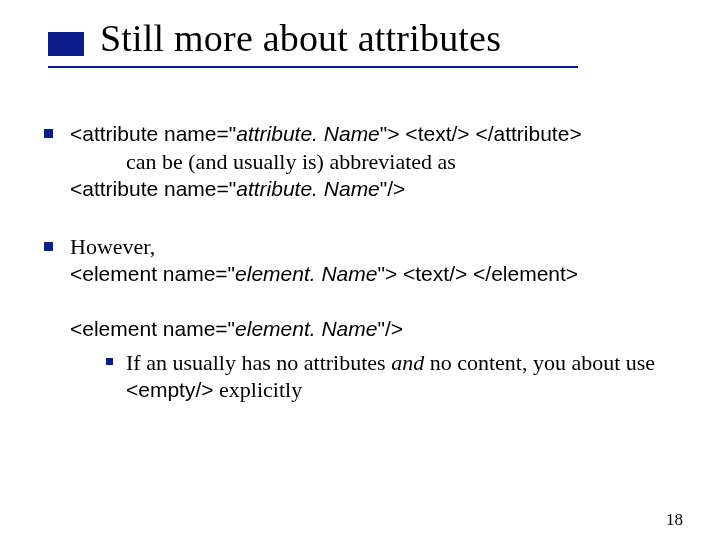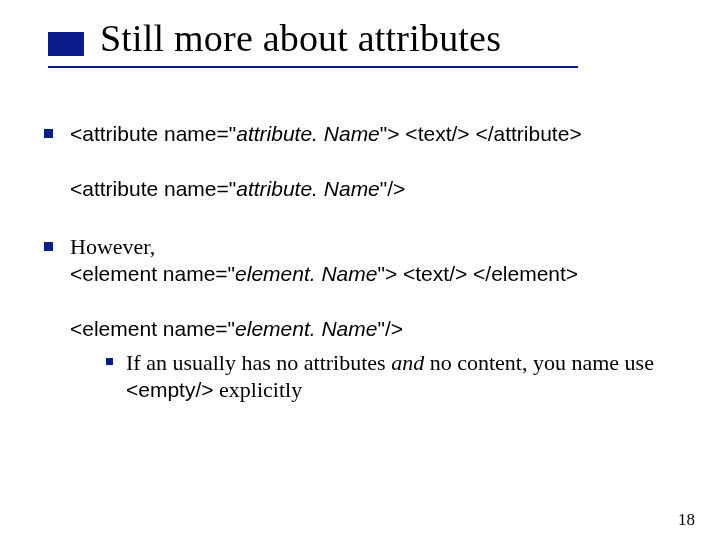--- a/index.html
+++ b/index.html
@@ -87,52 +87,52 @@
     background: #0b1d8b;
   }
   .mono {
     font-family: "Lucida Sans Unicode", "Lucida Grande", Verdana, sans-serif;
     font-size: 21px;
     letter-spacing: 0px;
   }
   .ital { font-style: italic; text-align: center; }
   .pagenum {
     position: absolute;
-    right: 14px;
+    right: 26px;
     bottom: 10px;
     font-size: 17px;
     font-family: "Times New Roman", serif;
   }
 </style>
 </head>
 <body>
 
 <div class="slide">
 
   <div class="title-wrap">
     <div class="accent-box"></div>
     <div class="title">Still more about attributes</div>
   </div>
   <div class="underline"></div>
 
   <div class="body">
 
     <div class="b1">
       <span class="mono"><span>&lt;attribute name="</span><span class="ital">attribute. Name</span><span>"&gt; &lt;text/&gt; &lt;/attribute&gt;</span></span><br>
-      <br>
+      <span class="indent1" style="display:inline-block">can be (and usually is) abbreviated as</span><br>
       <span class="mono"><span>&lt;attribute name="</span><span class="ital">attribute. Name</span><span>"/&gt;</span></span>
     </div>
 
     <div class="b1">
       <span>However,</span><br>
       <span class="mono"><span>&lt;element name="</span><span class="ital">element. Name</span><span>"&gt; &lt;text/&gt; &lt;/element&gt;</span></span><br>
       <br>
       <span class="mono"><span>&lt;element name="</span><span class="ital">element. Name</span><span>"/&gt;</span></span>
 
       <div class="b2">
-        <span>If an usually has no attributes </span><span class="ital">and</span><span> no content, you name use </span><span class="mono">&lt;empty/&gt;</span><span> explicitly</span>
+        <span>If an usually has no attributes </span><span class="ital">and</span><span> no content, you about use </span><span class="mono">&lt;empty/&gt;</span><span> explicitly</span>
       </div>
     </div>
 
   </div>
 
   <div class="pagenum">18</div>
 </div>
 
 </body></html>

